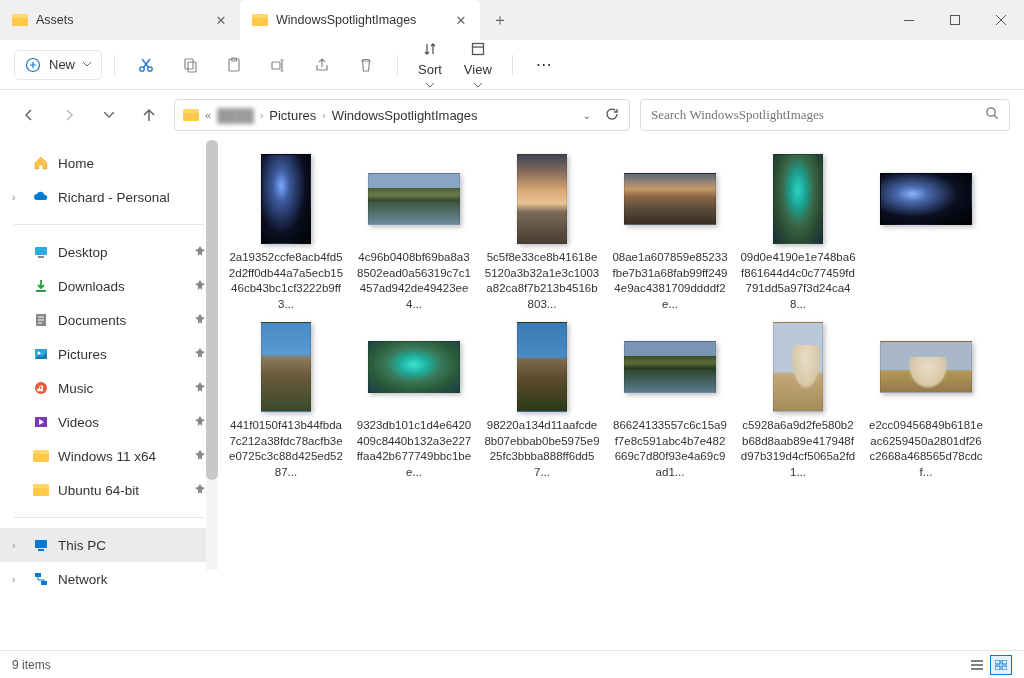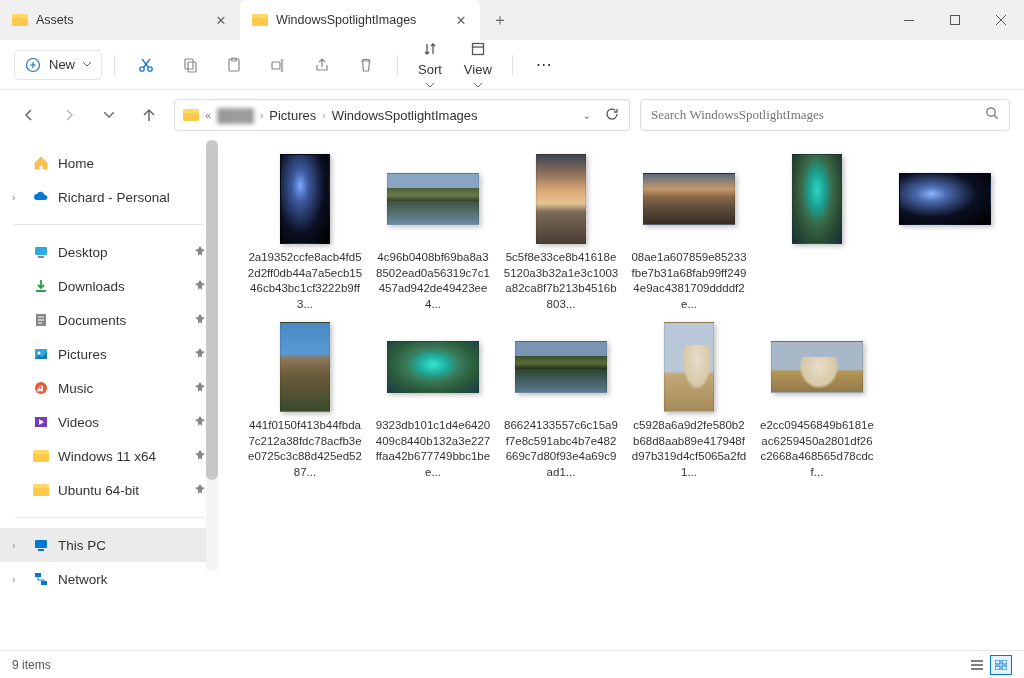--- a/index.html
+++ b/index.html
@@ -47,21 +47,21 @@
   .sb-scroll { position: absolute; right: 0; top: 0; width: 12px; height: 430px; background: #f5f5f5; }
   .sb-thumb { position: absolute; right: 0; top: 0; width: 12px; height: 340px; background: #c8c8c8; border-radius: 6px; }
   .sb-item { height: 34px; display: flex; align-items: center; padding: 0 12px; gap: 8px; font-size: 13.5px; color: #333; cursor: pointer; }
   .sb-item.selected { background: #ebebeb; }
   .sb-item .expand { width: 12px; color: #888; font-size: 10px; }
   .sb-item .pin { margin-left: auto; color: #888; }
   .sb-divider { height: 1px; background: #e5e5e5; margin: 10px 14px; }
   .sb-icon { width: 18px; height: 18px; display: flex; align-items: center; justify-content: center; }
   
   
-  .content { flex: 1; padding: 14px 25px; overflow-y: auto; }
+  .content { flex: 1; padding: 14px 6px; overflow-y: auto; }
   .grid { display: grid; grid-template-columns: repeat(6, 124px); gap: 10px 4px; }
   .item { display: flex; flex-direction: column; align-items: center; width: 124px; cursor: pointer; }
   .thumb { width: 120px; height: 90px; display: flex; align-items: center; justify-content: center; margin-bottom: 6px; }
   .thumb-inner { background-size: cover; background-position: center; box-shadow: 2px 2px 5px rgba(0,0,0,0.25); border: 1px solid rgba(0,0,0,0.1); }
   .thumb-portrait { width: 50px; height: 90px; }
   .thumb-landscape { width: 92px; height: 52px; }
   .filename { font-size: 11.5px; color: #333; text-align: center; line-height: 1.35; word-break: break-all; padding: 0 4px; max-height: 62px; overflow: hidden; }
   
   
   .statusbar { height: 28px; border-top: 1px solid #e5e5e5; display: flex; align-items: center; padding: 0 12px; font-size: 12px; color: #555; position: absolute; bottom: 0; left: 0; right: 0; background: #fff; }
@@ -404,37 +404,44 @@
         <div class="item">
           <div class="thumb">
             <div class="thumb-inner thumb-landscape t-road"></div>
           </div>
           <div class="filename">08ae1a607859e85233fbe7b31a68fab99ff2494e9ac4381709ddddf2e...</div>
         </div>
         <div class="item">
           <div class="thumb">
             <div class="thumb-inner thumb-portrait t-lagoon"></div>
           </div>
+          <div class="filename">09d0e4190e1e748ba6f861644d4c0c77459fd791dd5a97f3d24ca48...</div>
         </div>
         <div class="item">
           <div class="thumb">
             <div class="thumb-inner thumb-landscape t-nebula2"></div>
           </div>
         </div>
         <div class="item">
           <div class="thumb">
             <div class="thumb-inner thumb-portrait t-ruins"></div>
           </div>
           <div class="filename">441f0150f413b44fbda7c212a38fdc78acfb3ee0725c3c88d425ed5287...</div>
         </div>
         <div class="item">
           <div class="thumb">
             <div class="thumb-inner thumb-landscape t-lagoon2"></div>
           </div>
           <div class="filename">9323db101c1d4e6420409c8440b132a3e227ffaa42b677749bbc1bee...</div>
+        </div>
+        <div class="item">
+          <div class="thumb">
+            <div class="thumb-inner thumb-portrait t-ruins2"></div>
+          </div>
+          <div class="filename">98220a134d11aafcde8b07ebbab0be5975e925fc3bbba888ff6dd57...</div>
         </div>
         <div class="item">
           <div class="thumb">
             <div class="thumb-inner thumb-landscape t-lake2"></div>
           </div>
           <div class="filename">86624133557c6c15a9f7e8c591abc4b7e482669c7d80f93e4a69c9ad1...</div>
         </div>
         <div class="item">
           <div class="thumb">
             <div class="thumb-inner thumb-portrait t-horse"></div>

